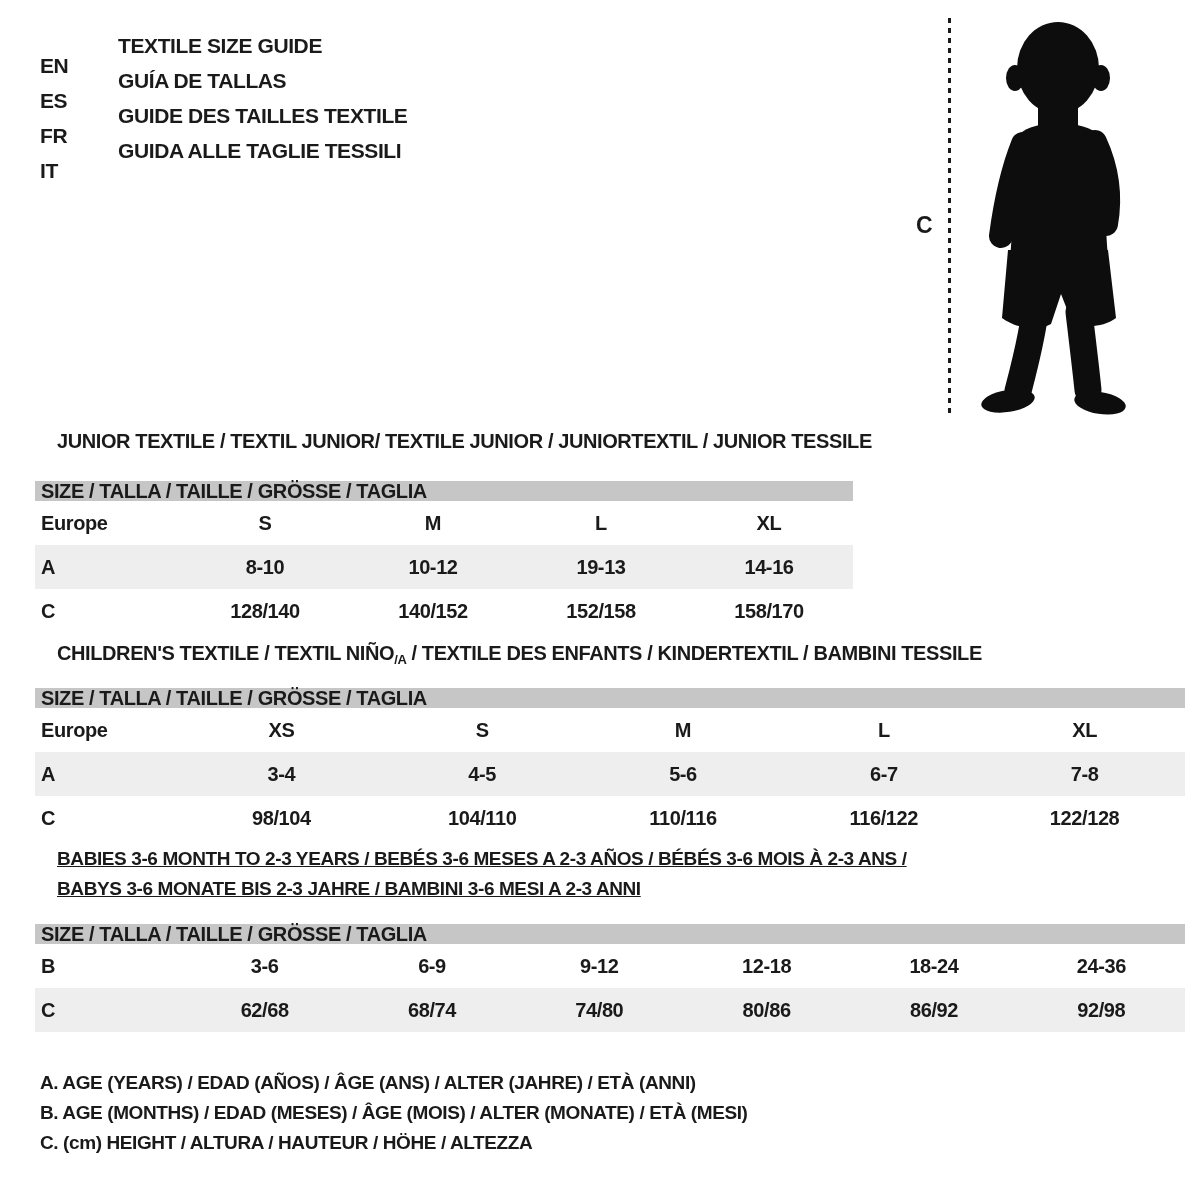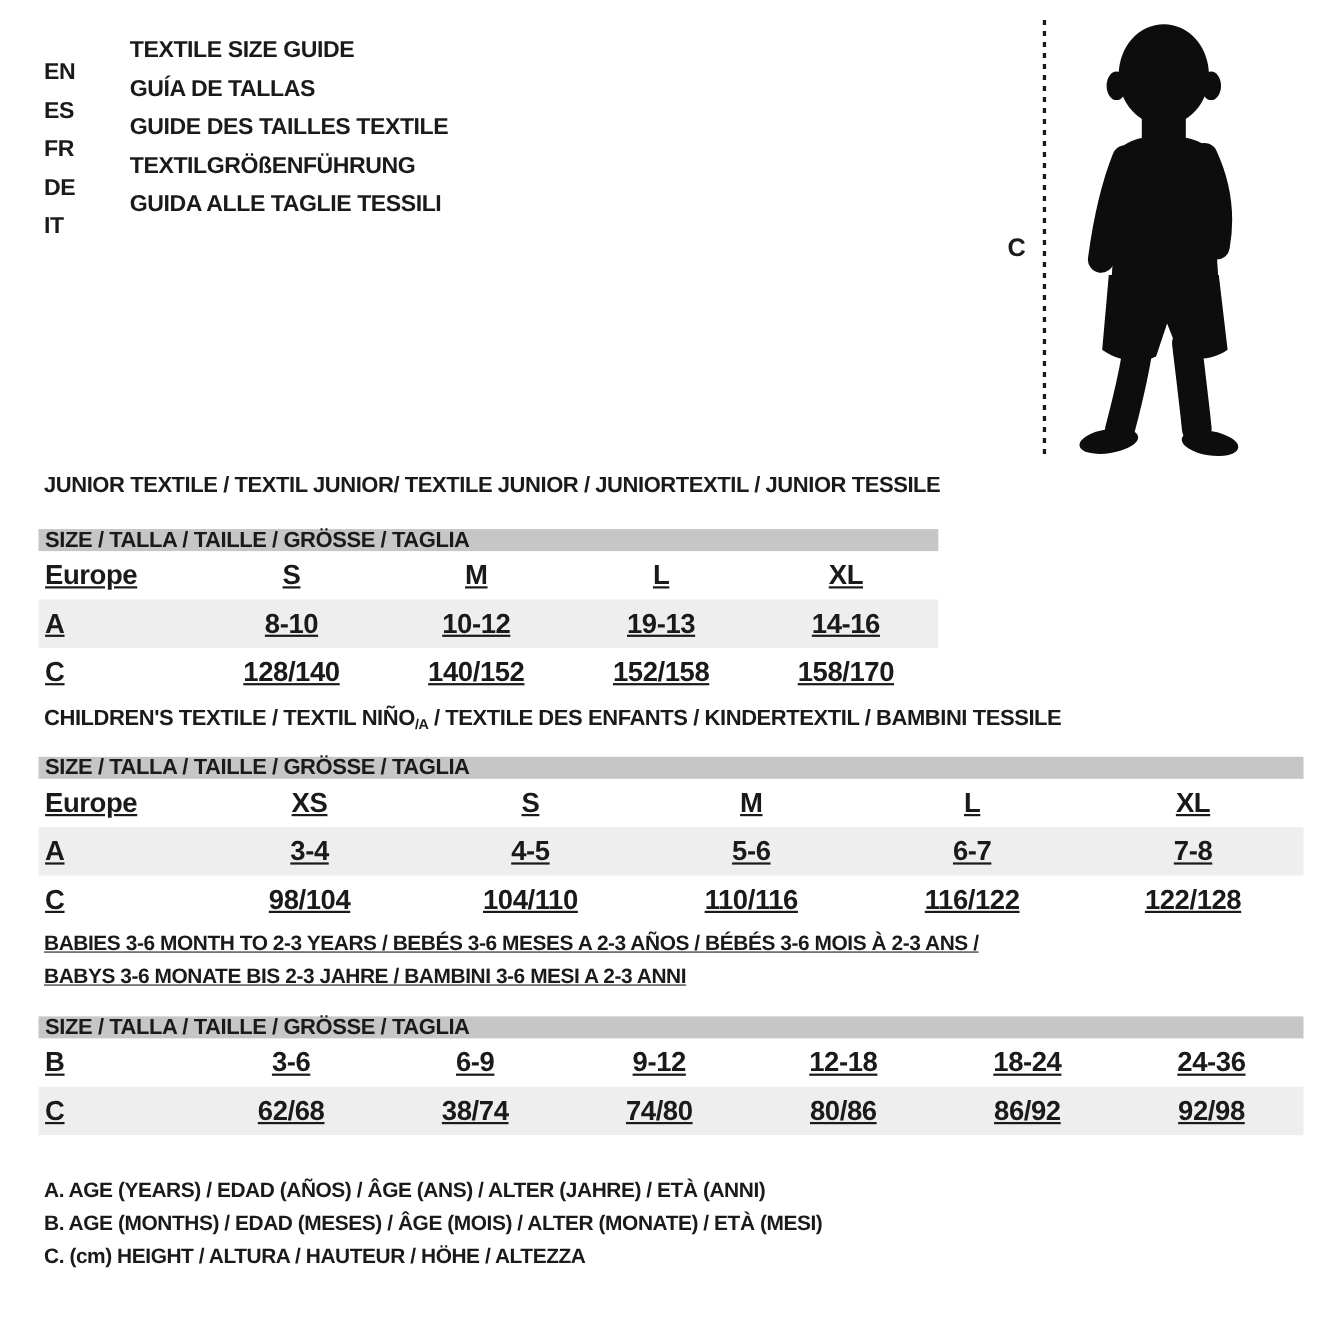--- a/index.html
+++ b/index.html
@@ -13,25 +13,25 @@
   .lang-code{width:78px;flex:0 0 78px;margin-top:40px;}
 
   
   .dash-line{position:absolute;left:948px;top:18px;width:3px;height:399px;
              background:repeating-linear-gradient(180deg,#1a1a1a 0 5px,transparent 5px 10px);}
   .c-label{position:absolute;left:916px;top:212px;font-size:23px;}
   .figure-svg{position:absolute;left:958px;top:12px;}
 
   
   .section{position:absolute;left:35px;}
-  .sec-title{margin-left:5px;font-size:20px;white-space:nowrap;}
+  .sec-title{margin-left:22px;font-size:20px;white-space:nowrap;}
   .sec-title .subsz{font-size:13px;vertical-align:-4px;}
   .tbl-header{height:20px;background:#c6c6c6;display:flex;align-items:center;
               padding-left:6px;font-size:20px;}
-  .tbl-row{display:flex;height:44px;align-items:center;font-size:25px;text-decoration:underline;}
+  .tbl-row{display:flex;height:44px;align-items:center;font-size:20px;}
   .tbl-row .cell{flex:1;text-align:center;}
   .tbl-row .cell.label{flex:0 0 140px;text-align:left;padding-left:6px;}
   .tbl-row.alt{background:#eeeeee;}
 
   .w-junior{width:818px;}
   .w-full{width:1150px;}
 
   .sec-junior-title{top:430px;}
   .sec-junior-table{top:481px;}
   .sec-children-title{top:642px;}
@@ -55,24 +55,20 @@
       <span class="lang-code">EN</span>
       <span class="lang-label">TEXTILE SIZE GUIDE</span>
     </div>
     <div class="lang-row">
       <span class="lang-code">ES</span>
       <span class="lang-label">GUÍA DE TALLAS</span>
     </div>
     <div class="lang-row">
       <span class="lang-code">FR</span>
       <span class="lang-label">GUIDE DES TAILLES TEXTILE</span>
-    </div>
-    <div class="lang-row">
-      <span class="lang-code">DE</span>
-      <span class="lang-label">TEXTILGRÖßENFÜHRUNG</span>
     </div>
     <div class="lang-row">
       <span class="lang-code">IT</span>
       <span class="lang-label">GUIDA ALLE TAGLIE TESSILI</span>
     </div>
   </div>
 
   <span class="c-label">C</span>
   <div class="dash-line"></div>
   <svg class="figure-svg" width="190" height="408" viewBox="0 0 190 408">
@@ -166,21 +162,21 @@
       <div class="cell">3-6</div>
       <div class="cell">6-9</div>
       <div class="cell">9-12</div>
       <div class="cell">12-18</div>
       <div class="cell">18-24</div>
       <div class="cell">24-36</div>
     </div>
     <div class="tbl-row alt">
       <div class="cell label">C</div>
       <div class="cell">62/68</div>
-      <div class="cell">38/74</div>
+      <div class="cell">68/74</div>
       <div class="cell">74/80</div>
       <div class="cell">80/86</div>
       <div class="cell">86/92</div>
       <div class="cell">92/98</div>
     </div>
   </div>
 
   <div class="legend">
     <div class="legend-line">A. AGE (YEARS) / EDAD (AÑOS) / ÂGE (ANS) / ALTER (JAHRE) / ETÀ (ANNI)</div>
     <div class="legend-line">B. AGE (MONTHS) / EDAD (MESES) / ÂGE (MOIS) / ALTER (MONATE) / ETÀ (MESI)</div>

